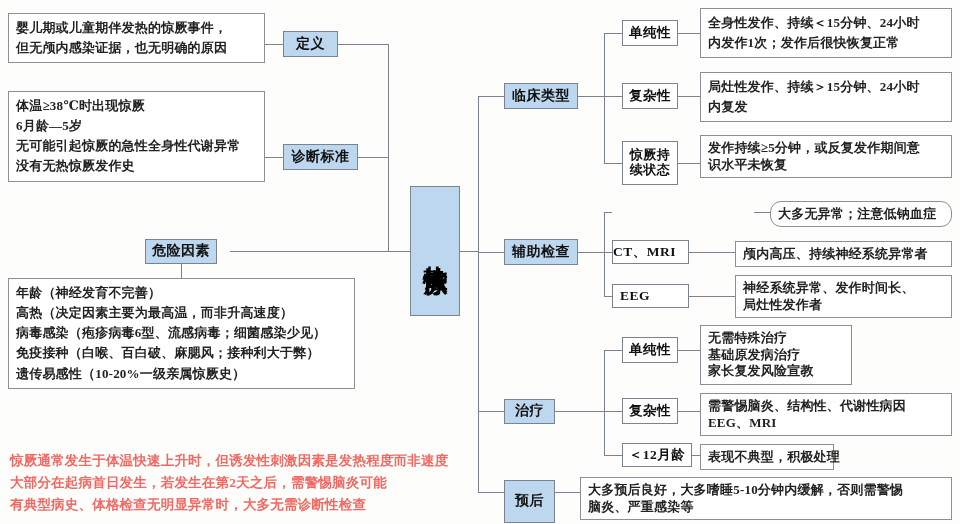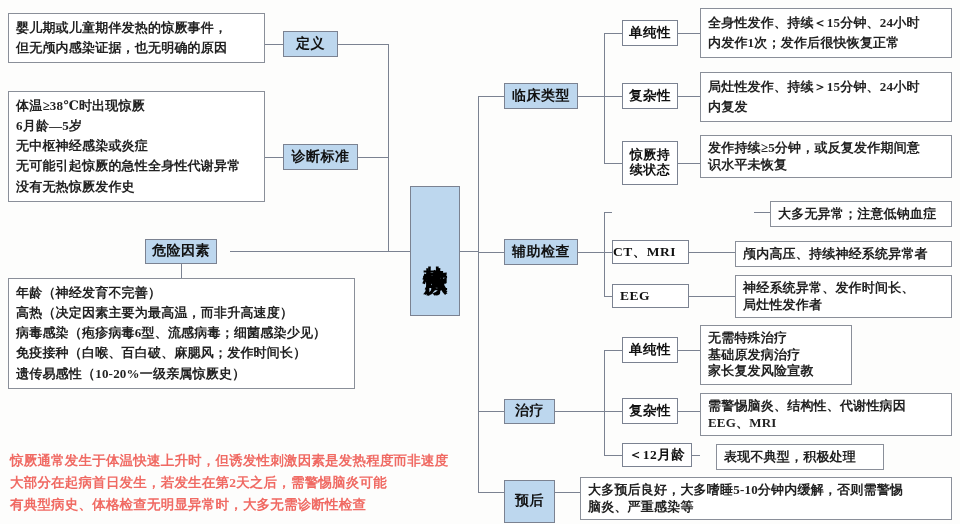--- a/index.html
+++ b/index.html
@@ -129,30 +129,29 @@
   <div class="ln lnh" style="left:555px;top:492px;width:25px;"></div>
 
   <div class="box" style="left:8px;top:13px;width:257px;">
     <span class="ln2">婴儿期或儿童期伴发热的惊厥事件，</span>
     <span class="ln2">但无颅内感染证据，也无明确的原因</span>
   </div>
 
   <div class="box" style="left:8px;top:91px;width:257px;">
     <span class="ln2">体温≥38℃时出现惊厥</span>
     <span class="ln2">6月龄—5岁</span>
-    <span class="ln2">无中枢神经感染或炎症</span>
     <span class="ln2">无可能引起惊厥的急性全身性代谢异常</span>
     <span class="ln2">没有无热惊厥发作史</span>
   </div>
 
   <div class="box" style="left:8px;top:278px;width:347px;">
     <span class="ln2">年龄（神经发育不完善）</span>
     <span class="ln2">高热（决定因素主要为最高温，而非升高速度）</span>
     <span class="ln2">病毒感染（疱疹病毒6型、流感病毒；细菌感染少见）</span>
-    <span class="ln2">免疫接种（白喉、百白破、麻腮风；发作时间长）</span>
+    <span class="ln2">免疫接种（白喉、百白破、麻腮风；接种利大于弊）</span>
     <span class="ln2">遗传易感性（10-20%一级亲属惊厥史）</span>
   </div>
 
   <div class="node" style="left:283px;top:31px;width:55px;height:26px;">定义</div>
 
   <div class="node" style="left:283px;top:144px;width:75px;height:26px;">诊断标准</div>
 
   <div class="node" style="left:145px;top:239px;width:72px;height:25px;">危险因素</div>
 
   <div class="center" style="left:410px;top:186px;width:50px;height:130px;">热性惊厥</div>
@@ -181,21 +180,21 @@
     <span class="ln2">内复发</span>
   </div>
   <div class="box tight" style="left:700px;top:135px;width:252px;">
     <span class="ln2">发作持续≥5分钟，或反复发作期间意</span>
     <span class="ln2">识水平未恢复</span>
   </div>
 
   <div class="node sub" style="left:612px;top:240px;width:77px;height:24px;justify-content:flex-start;padding-left:0;">CT、MRI</div>
   <div class="node sub" style="left:612px;top:284px;width:77px;height:24px;justify-content:flex-start;padding-left:7px;">EEG</div>
 
-  <div class="box" style="left:770px;top:201px;width:182px;padding-top:2px;padding-bottom:2px;">
+  <div class="box" style="left:770px;top:201px;width:182px;padding-top:2px;padding-bottom:2px;border-radius:11px;">
     <span class="ln2">大多无异常；注意低钠血症</span>
   </div>
   <div class="box" style="left:735px;top:241px;width:217px;padding-top:2px;padding-bottom:2px;">
     <span class="ln2">颅内高压、持续神经系统异常者</span>
   </div>
   <div class="box tight" style="left:735px;top:275px;width:217px;">
     <span class="ln2">神经系统异常、发作时间长、</span>
     <span class="ln2">局灶性发作者</span>
   </div>
 
@@ -205,21 +204,21 @@
 
   <div class="box tight" style="left:700px;top:325px;width:152px;">
     <span class="ln2">无需特殊治疗</span>
     <span class="ln2">基础原发病治疗</span>
     <span class="ln2">家长复发风险宣教</span>
   </div>
   <div class="box tight" style="left:700px;top:393px;width:252px;">
     <span class="ln2">需警惕脑炎、结构性、代谢性病因</span>
     <span class="ln2">EEG、MRI</span>
   </div>
-  <div class="box" style="left:716px;top:444px;width:168px;padding-top:2px;padding-bottom:2px;">
+  <div class="box" style="left:700px;top:444px;width:134px;padding-top:2px;padding-bottom:2px;text-align:right;">
     <span class="ln2">表现不典型，积极处理</span>
   </div>
 
   <div class="box tight" style="left:580px;top:477px;width:372px;">
     <span class="ln2">大多预后良好，大多嗜睡5-10分钟内缓解，否则需警惕</span>
     <span class="ln2">脑炎、严重感染等</span>
   </div>
 
   <div class="redblock" style="left:10px;top:450px;">
     <span>惊厥通常发生于体温快速上升时，但诱发性刺激因素是发热程度而非速度</span>

